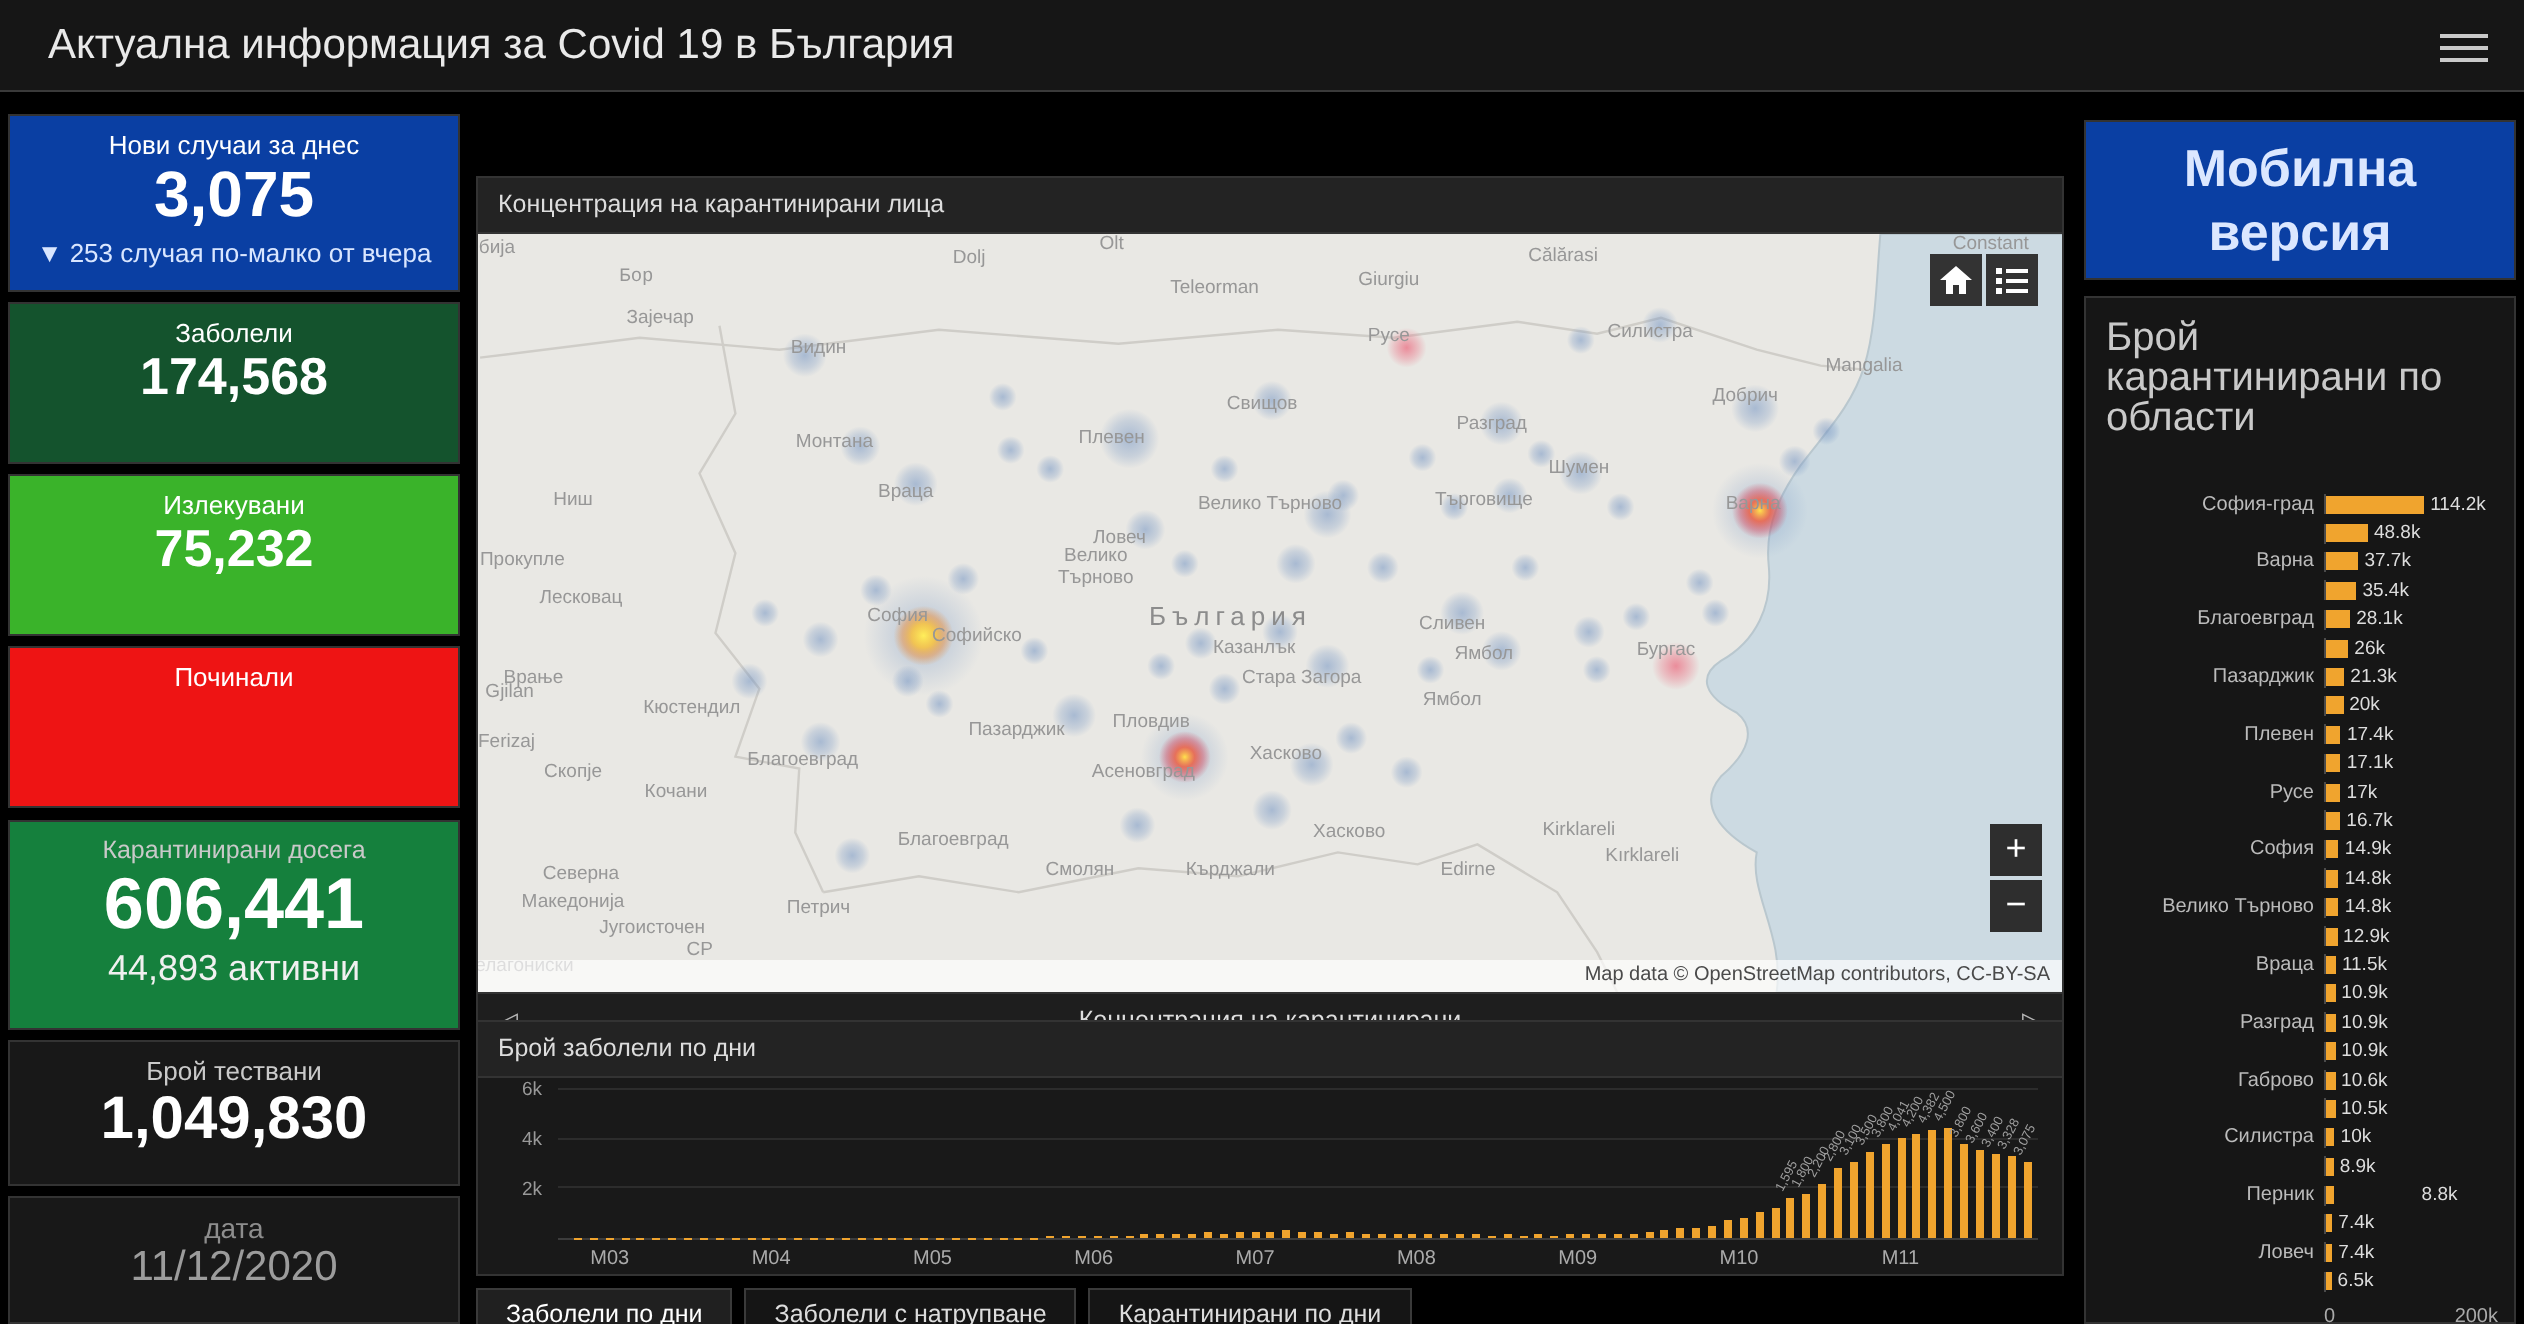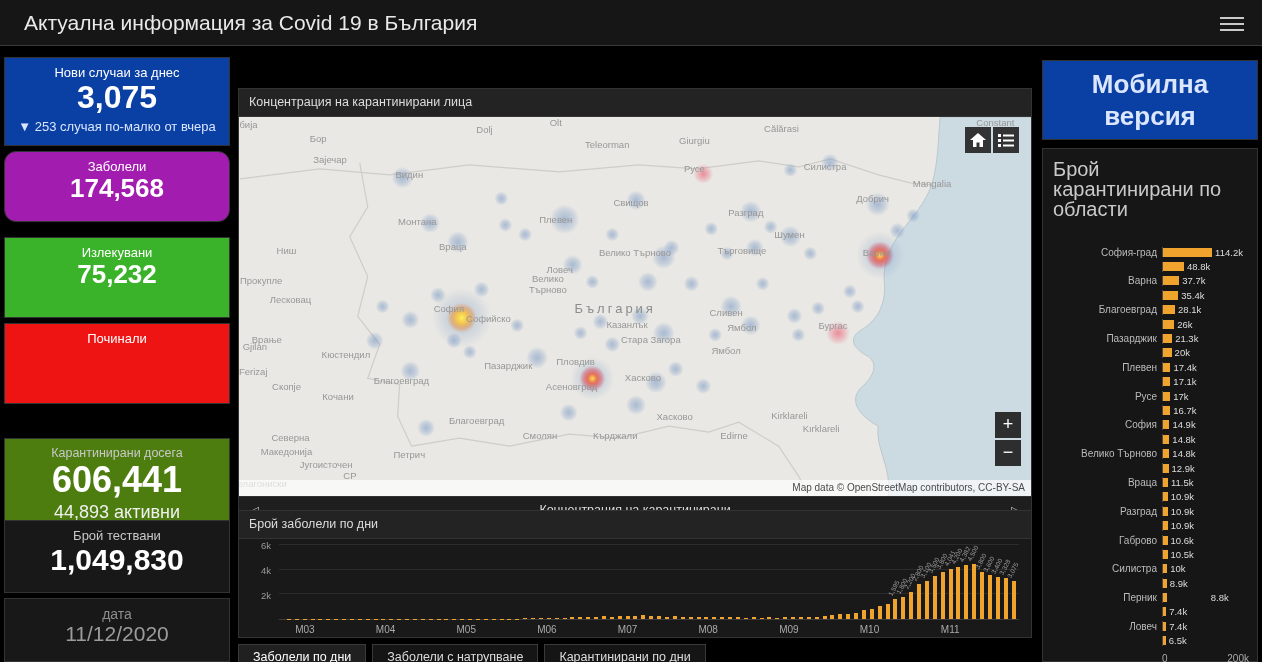--- a/index.html
+++ b/index.html
@@ -12,24 +12,24 @@
   #burger{position:absolute;right:18px;top:13px;width:24px;height:20px;cursor:pointer;}
   #burger div{height:2px;background:#c9c9c9;margin:4px 0;}
 
   
   .stat{position:absolute;left:4px;width:226px;border:1px solid #333;box-sizing:border-box;text-align:center;color:#fff;overflow:hidden;}
   .stat .lbl{font-size:13px;padding-top:7px;}
   .stat .val{font-size:26px;font-weight:700;line-height:1.12;}
   #card-new{top:57px;height:89px;background:#0a3fa3;}
   #card-new .val{font-size:32px;}
   #card-new .delta{font-size:13px;color:#d9e6ff;margin-top:3px;}
-  #card-inf{top:151px;height:71px;background:#a21caf;border-radius:12px;}
+  #card-inf{top:151px;height:81px;background:#14532d;}
   #card-rec{top:237px;height:81px;background:#3ab32a;}
   #card-dead{top:323px;height:81px;background:#ee1414;}
-  #card-quar{top:410px;height:105px;background:#4d7c0f;margin-top:28px;}
+  #card-quar{top:410px;height:105px;background:#15803d;}
   #card-quar .lbl{color:#c9c9c9;font-size:12.5px;}
   #card-quar .val{font-size:36px;}
   #card-quar .sub{font-size:18px;color:#f0f0f0;margin-top:2px;}
   #card-test{top:520px;height:73px;background:#181818;}
   #card-test .lbl{color:#c9c9c9;}
   #card-test .val{font-size:30px;}
   #card-date{top:598px;height:64px;background:#181818;}
   #card-date .lbl{color:#8d8d8d;font-size:14px;}
   #card-date .val{font-size:21px;color:#9c9c9c;font-weight:400;}
 
@@ -231,21 +231,21 @@
             <circle cx="559.8" cy="218.5" r="7" fill="url(#g-blue)"></circle>
             <circle cx="611.4" cy="174.8" r="7" fill="url(#g-blue)"></circle>
             <circle cx="659.0" cy="114.0" r="8" fill="url(#g-blue)"></circle>
             <circle cx="674.9" cy="98.8" r="7" fill="url(#g-blue)"></circle>
             <circle cx="571.7" cy="136.8" r="7" fill="url(#g-blue)"></circle>
             <circle cx="532.0" cy="110.2" r="7" fill="url(#g-blue)"></circle>
           </g>
       </svg>
       <div id="map-labels">
           <span class="map-lbl" style="left: 1.2%; top: 1.8%;">бија</span>
-          <span class="map-lbl" style="left: 10%; top: 5.5%;">Бор</span>
+          <span class="map-lbl" style="left: 10%; top: 5.5%; font-family: Liberation Mono, monospace;">Бор</span>
           <span class="map-lbl" style="left: 11.5%; top: 11%;">Зајечар</span>
           <span class="map-lbl" style="left: 31%; top: 3.2%;">Dolj</span>
           <span class="map-lbl" style="left: 40%; top: 1.2%;">Olt</span>
           <span class="map-lbl" style="left: 46.5%; top: 7%;">Teleorman</span>
           <span class="map-lbl" style="left: 57.5%; top: 6.2%;">Giurgiu</span>
           <span class="map-lbl" style="left: 68.5%; top: 2.8%;">Călărasi</span>
           <span class="map-lbl" style="left: 95.5%; top: 1.4%;">Constant</span>
           <span class="map-lbl" style="left: 21.5%; top: 15%;">Видин</span>
           <span class="map-lbl" style="left: 74%; top: 13%;">Силистра</span>
           <span class="map-lbl" style="left: 57.5%; top: 13.5%;">Русе</span>

